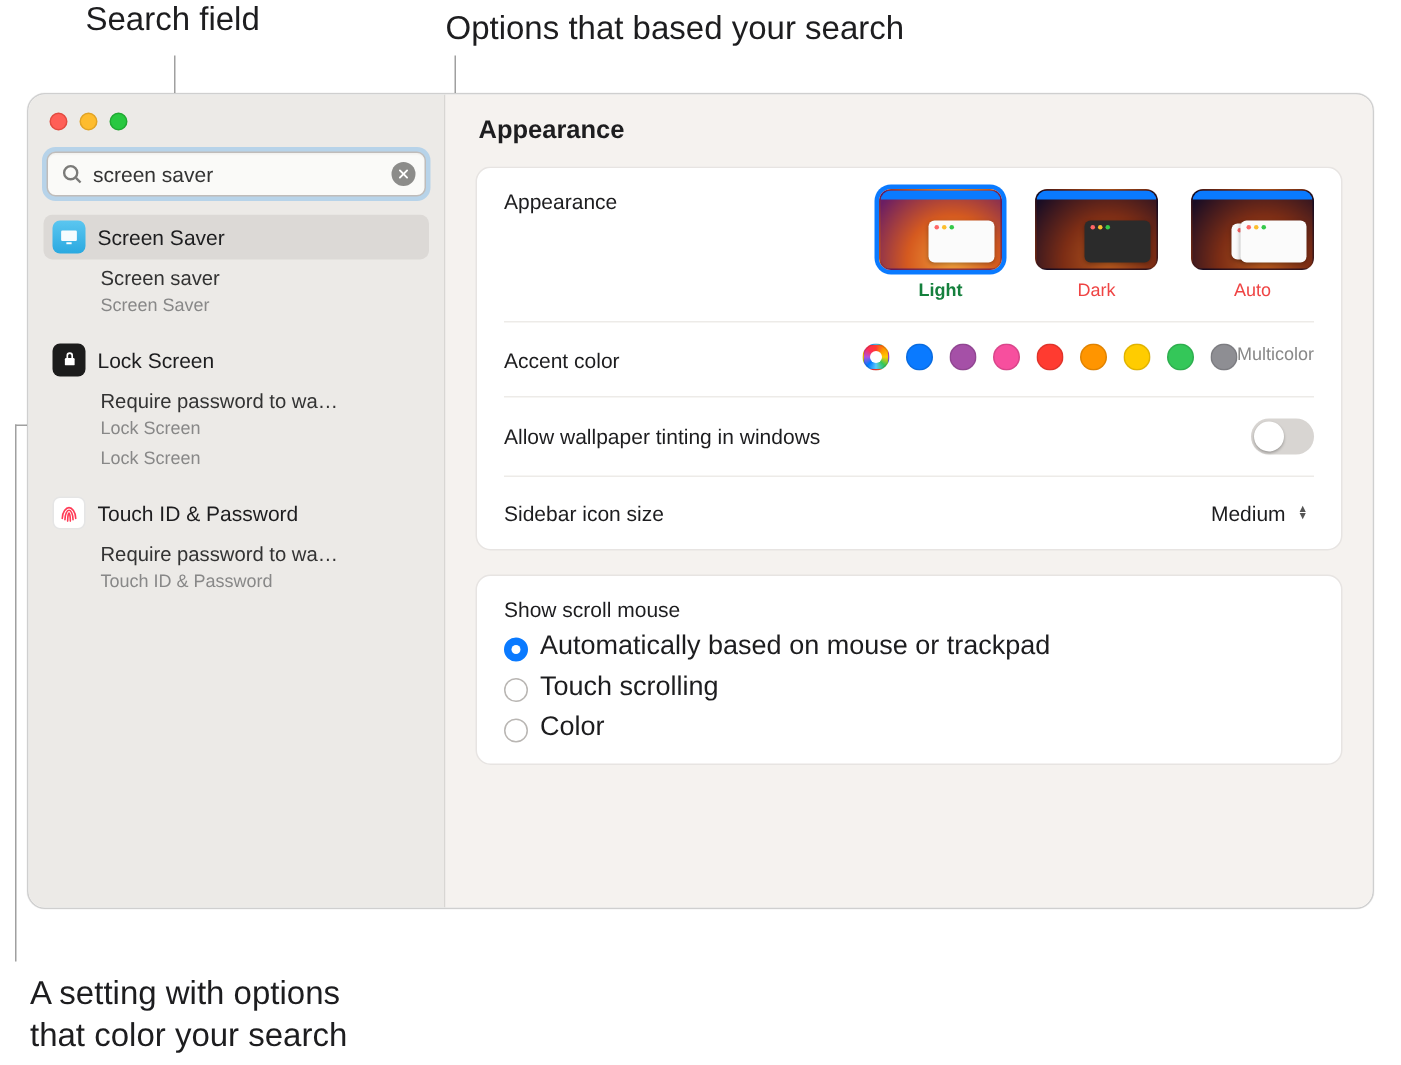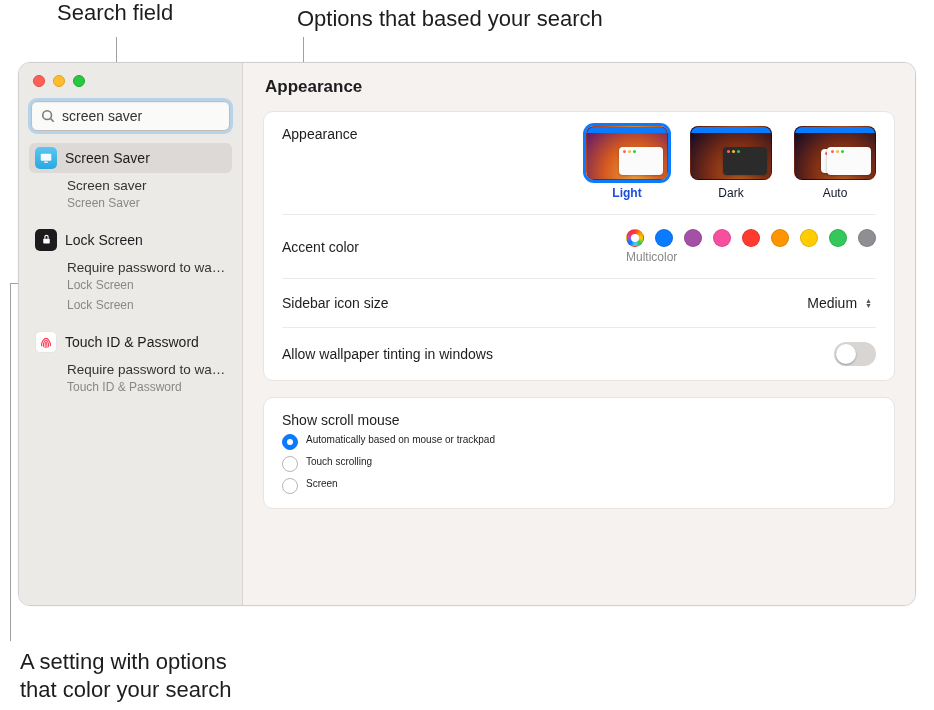--- a/index.html
+++ b/index.html
@@ -47,21 +47,21 @@
     border-radius: 12px;
     border: 1px solid #cfcfcf;
     overflow: hidden;
     display: flex;
     box-shadow: 0 0 0 0.5px rgba(0,0,0,0.04);
     background: #fff;
   }
 
   
   .sidebar {
-    width: 224px;
+    width: 278px;
     background: #eceae7;
     border-right: 1px solid #d8d6d3;
     display: flex;
     flex-direction: column;
     padding: 10px 0 0 0;
     flex-shrink: 0;
   }
   .traffic-lights {
     display: flex;
     gap: 8px;
@@ -234,25 +234,25 @@
   .mini-tl {
     position: absolute; top: 3px; left: 4px; display: flex; gap: 2px;
   }
   .mini-tl span { width:3px;height:3px;border-radius:50%;background:#f66; }
   .mini-tl span:nth-child(2){background:#fcbe2e;}
   .mini-tl span:nth-child(3){background:#35c94a;}
   .mini-bar {
     position:absolute; top: 0; left: 0; right: 0; height: 6px;
     background: #0a7aff;
   }
-  .thumb-label { font-size: 12px; color: #0f172a; }
-  .thumb.sel .thumb-label { color: #1d4ed8; font-weight:600; }
-
-  
-  .accent-wrap { display: flex; flex-direction: column; align-items:flex-start; }
+  .thumb-label { font-size: 12px; color: #ef4444; }
+  .thumb.sel .thumb-label { color: #15803d; font-weight:600; }
+
+  
+  .accent-wrap { display: flex; flex-direction: row; align-items:flex-start; }
   .accent-dots {
     display: flex; gap: 11px; margin-bottom: 3px;
   }
   .dot {
     width: 18px; height: 18px; border-radius: 50%;
     cursor: pointer;
     border: 0.5px solid rgba(0,0,0,0.12);
   }
   .dot.multi {
     background: conic-gradient(#ff3b30, #ff9500, #ffcc00, #34c759, #5ac8fa, #007aff, #af52de, #ff2d55, #ff3b30);
@@ -292,21 +292,21 @@
     position: absolute; top: 2px; left: 2px;
     width: 20px; height: 20px; border-radius: 50%;
     background: #fff; box-shadow: 0 1px 2px rgba(0,0,0,0.3);
   }
 
   
   .radio-list {
     display: flex; flex-direction: column; gap: 6px; margin-top: 6px;
   }
   .radio-row {
-    display: flex; align-items: flex-start; gap: 8px; font-size: 10px; cursor: pointer;
+    display: flex; align-items: flex-end; gap: 8px; font-size: 18px; cursor: pointer;
   }
   .radio {
     width: 16px; height: 16px; border-radius: 50%;
     border: 1px solid #b9b6b3; background: #fff;
     position: relative; flex-shrink: 0;
   }
   .radio.checked {
     border-color: #0a7aff; background: #0a7aff;
   }
   .radio.checked::after {
@@ -487,51 +487,51 @@
                 <div class="dot" style="background: rgb(255, 204, 0);"></div>
                 <div class="dot" style="background: rgb(52, 199, 89);"></div>
                 <div class="dot" style="background: rgb(142, 142, 147);"></div>
               </div>
             <div class="accent-sublabel">Multicolor</div>
           </div>
         </div>
 
 
         <div class="row">
+          <div class="row-label">Allow wallpaper tinting in windows</div>
+          <div class="toggle">
+            <div class="knob"></div>
+          </div>
+        </div>
+
+        <div class="row">
           <div class="row-label">Sidebar icon size</div>
           <div class="select">
             <span>Medium</span>
             <span class="caret">▲<br>▼</span>
-          </div>
-        </div>
-
-        <div class="row">
-          <div class="row-label">Allow wallpaper tinting in windows</div>
-          <div class="toggle">
-            <div class="knob"></div>
           </div>
         </div>
       </div>
 
       <div class="panel">
         <div class="row">
           <div class="section-col">
             <div class="row-label">Show scroll mouse</div>
             <div class="radio-list" id="radio-list">
                 <div class="radio-row">
                   <div class="radio checked"></div>
                   <span>Automatically based on mouse or trackpad</span>
                 </div>
                 <div class="radio-row">
                   <div class="radio"></div>
                   <span>Touch scrolling</span>
                 </div>
                 <div class="radio-row">
                   <div class="radio"></div>
-                  <span>Screen</span>
+                  <span>Color</span>
                 </div>
               </div>
           </div>
         </div>
       </div>
     </div>
   </div>
 </div>
 
 </body></html>

